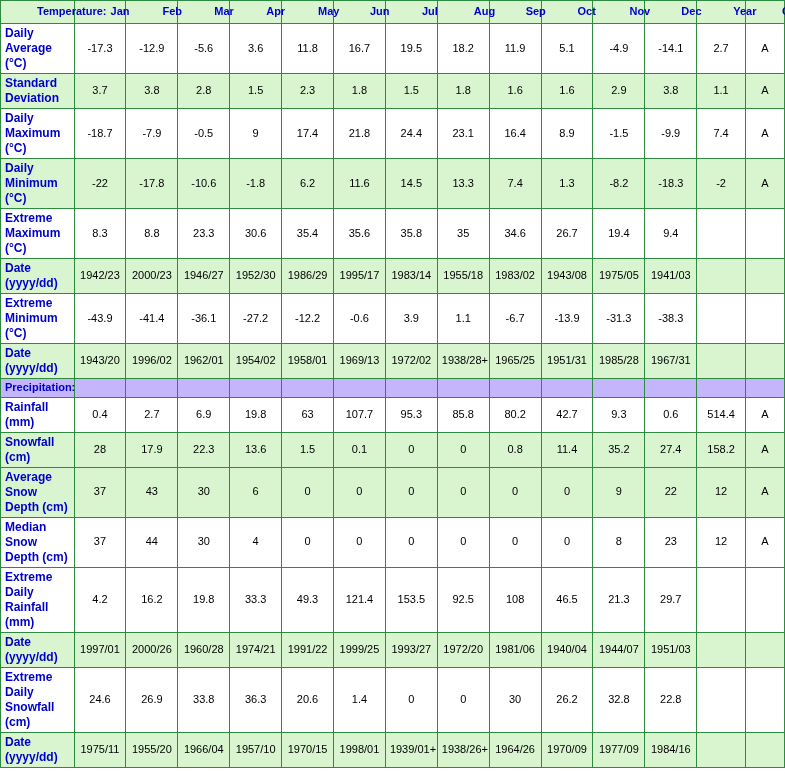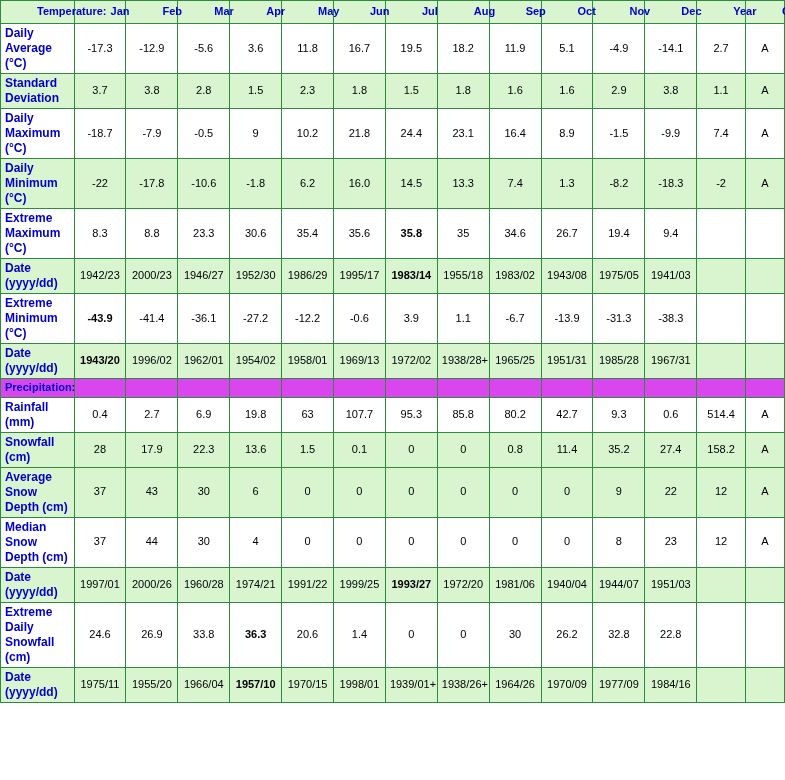--- a/index.html
+++ b/index.html
@@ -54,24 +54,24 @@
     text-align: center;
     font-size: 11px;
   }
   tr.shaded td {
     background: #d9f5d0;
   }
   tr.plain td {
     background: #ffffff;
   }
   tr.section td {
-    background: #d946ef;
+    background: #c4b5fd;
   }
   .bold {
-    font-weight: bold;
+    font-weight: normal;
   }
   
   col.c-label { width: 68px; }
   col.c-month { width: 48px; }
   col.c-year  { width: 45px; }
   col.c-code  { width: 36px; }
 </style>
 </head>
 <body>
 
@@ -146,39 +146,39 @@
         <td class="datacell">3.8</td>
         <td class="datacell">1.1</td>
         <td class="datacell">A</td>
       </tr>
       <tr class="plain">
         <td class="rowlabel">Daily Maximum (°C)</td>
         <td class="datacell">-18.7</td>
         <td class="datacell">-7.9</td>
         <td class="datacell">-0.5</td>
         <td class="datacell">9</td>
-        <td class="datacell">10.2</td>
+        <td class="datacell">17.4</td>
         <td class="datacell">21.8</td>
         <td class="datacell">24.4</td>
         <td class="datacell">23.1</td>
         <td class="datacell">16.4</td>
         <td class="datacell">8.9</td>
         <td class="datacell">-1.5</td>
         <td class="datacell">-9.9</td>
         <td class="datacell">7.4</td>
         <td class="datacell">A</td>
       </tr>
       <tr class="shaded">
         <td class="rowlabel">Daily Minimum (°C)</td>
         <td class="datacell">-22</td>
         <td class="datacell">-17.8</td>
         <td class="datacell">-10.6</td>
         <td class="datacell">-1.8</td>
         <td class="datacell">6.2</td>
-        <td class="datacell">16.0</td>
+        <td class="datacell">11.6</td>
         <td class="datacell">14.5</td>
         <td class="datacell">13.3</td>
         <td class="datacell">7.4</td>
         <td class="datacell">1.3</td>
         <td class="datacell">-8.2</td>
         <td class="datacell">-18.3</td>
         <td class="datacell">-2</td>
         <td class="datacell">A</td>
       </tr>
       <tr class="plain">
@@ -327,20 +327,37 @@
         <td class="datacell">0</td>
         <td class="datacell">0</td>
         <td class="datacell">0</td>
         <td class="datacell">0</td>
         <td class="datacell">0</td>
         <td class="datacell">8</td>
         <td class="datacell">23</td>
         <td class="datacell">12</td>
         <td class="datacell">A</td>
       </tr>
+      <tr class="plain">
+        <td class="rowlabel">Extreme Daily Rainfall (mm)</td>
+        <td class="datacell">4.2</td>
+        <td class="datacell">16.2</td>
+        <td class="datacell">19.8</td>
+        <td class="datacell">33.3</td>
+        <td class="datacell">49.3</td>
+        <td class="datacell">121.4</td>
+        <td class="datacell bold">153.5</td>
+        <td class="datacell">92.5</td>
+        <td class="datacell">108</td>
+        <td class="datacell">46.5</td>
+        <td class="datacell">21.3</td>
+        <td class="datacell">29.7</td>
+        <td class="datacell">&nbsp;</td>
+        <td class="datacell">&nbsp;</td>
+      </tr>
       <tr class="shaded">
         <td class="rowlabel">Date (yyyy/dd)</td>
         <td class="datacell">1997/01</td>
         <td class="datacell">2000/26</td>
         <td class="datacell">1960/28</td>
         <td class="datacell">1974/21</td>
         <td class="datacell">1991/22</td>
         <td class="datacell">1999/25</td>
         <td class="datacell bold">1993/27</td>
         <td class="datacell">1972/20</td>

